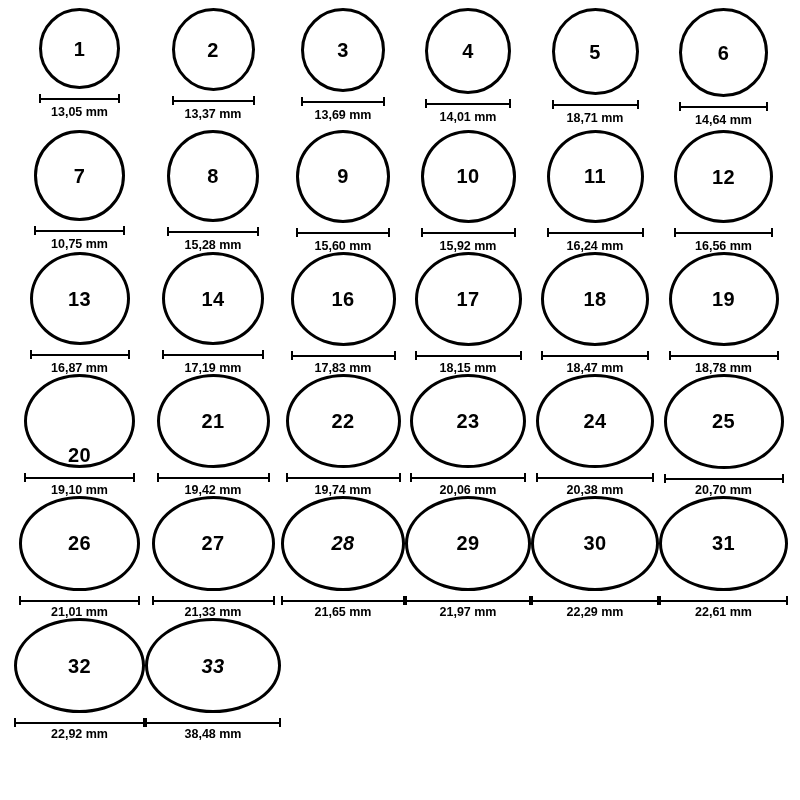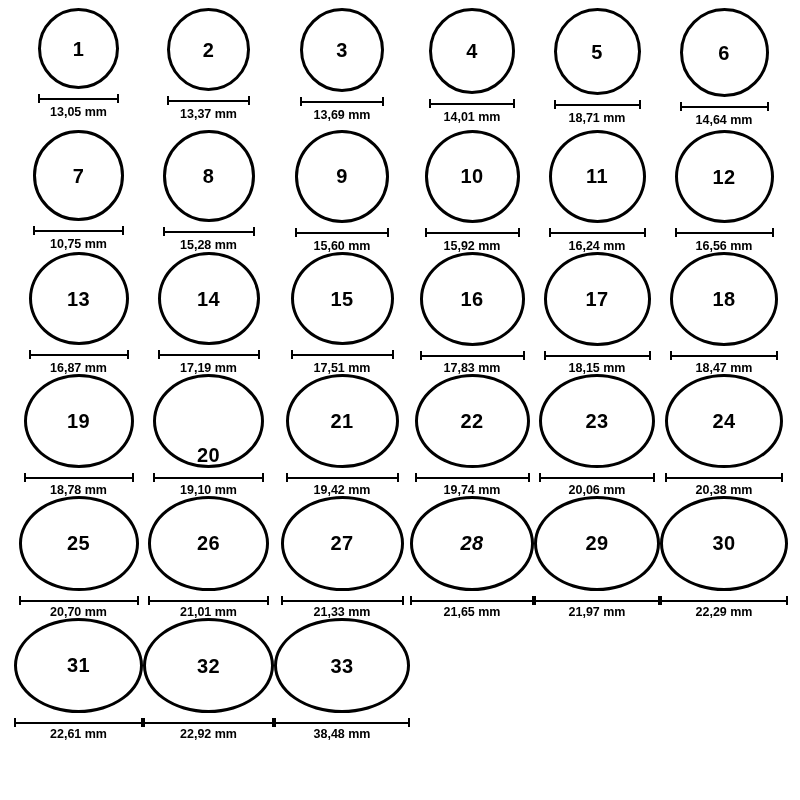--- a/index.html
+++ b/index.html
@@ -234,31 +234,20 @@
           <span class="ring-number">14</span>
         </div>
         <div class="measure" style="width: 102px;">
           <div class="bar"></div>
           <div class="tick left"></div>
           <div class="tick right"></div>
         </div>
         <div class="mm-label">17,19 mm</div>
       </div>
       <div class="cell">
-        <div class="ring" style="width: 103px; height: 103px;">
-          <span class="ring-number">15</span>
-        </div>
-        <div class="measure" style="width: 103px;">
-          <div class="bar"></div>
-          <div class="tick left"></div>
-          <div class="tick right"></div>
-        </div>
-        <div class="mm-label">17,51 mm</div>
-      </div>
-      <div class="cell">
         <div class="ring" style="width: 105px; height: 105px;">
           <span class="ring-number">16</span>
         </div>
         <div class="measure" style="width: 105px;">
           <div class="bar"></div>
           <div class="tick left"></div>
           <div class="tick right"></div>
         </div>
         <div class="mm-label">17,83 mm</div>
       </div>
@@ -432,21 +421,21 @@
           <span class="ring-number">32</span>
         </div>
         <div class="measure" style="width: 131px;">
           <div class="bar"></div>
           <div class="tick left"></div>
           <div class="tick right"></div>
         </div>
         <div class="mm-label">22,92 mm</div>
       </div>
       <div class="cell">
-        <div class="ring" style="width: 136px; height: 136px;">
+        <div class="ring" style="width: 136px; height: 136px; font-style: italic;">
           <span class="ring-number">33</span>
         </div>
         <div class="measure" style="width: 136px;">
           <div class="bar"></div>
           <div class="tick left"></div>
           <div class="tick right"></div>
         </div>
         <div class="mm-label">38,48 mm</div>
       </div>
     </div>

